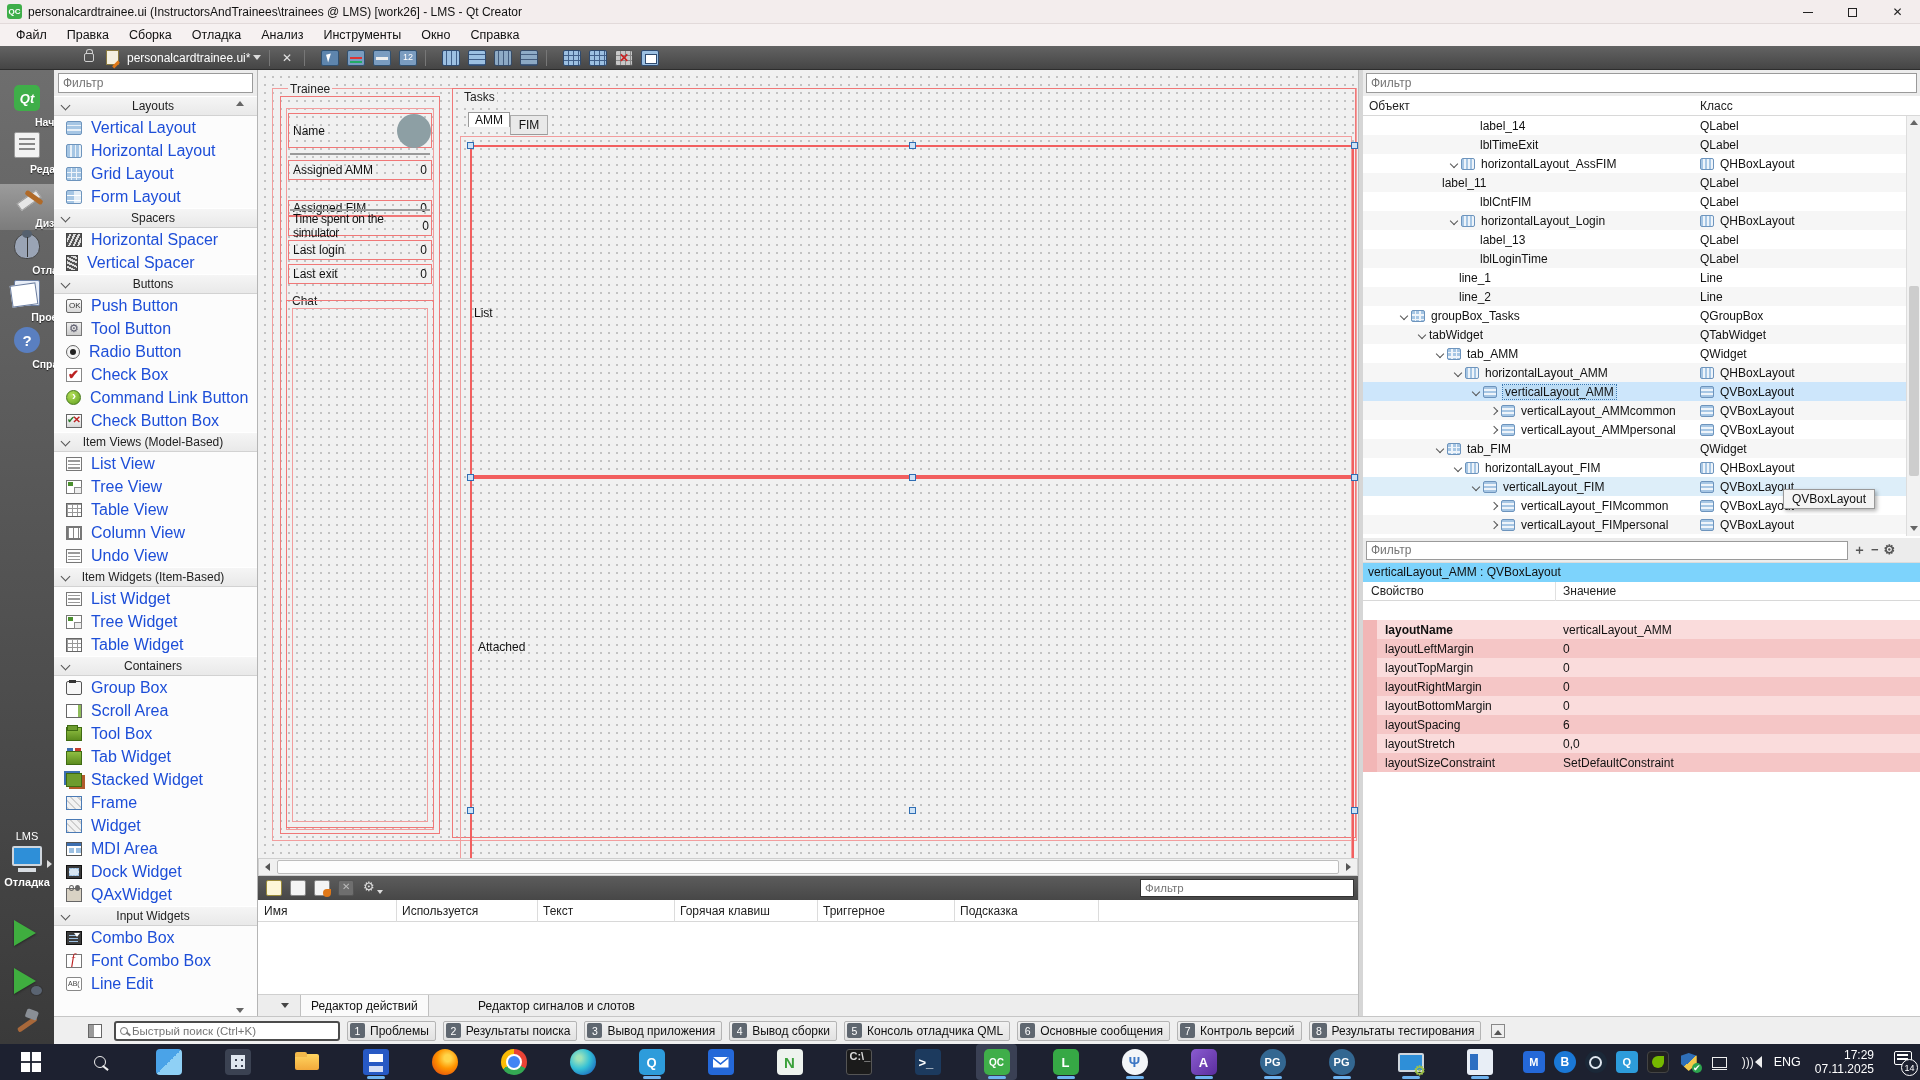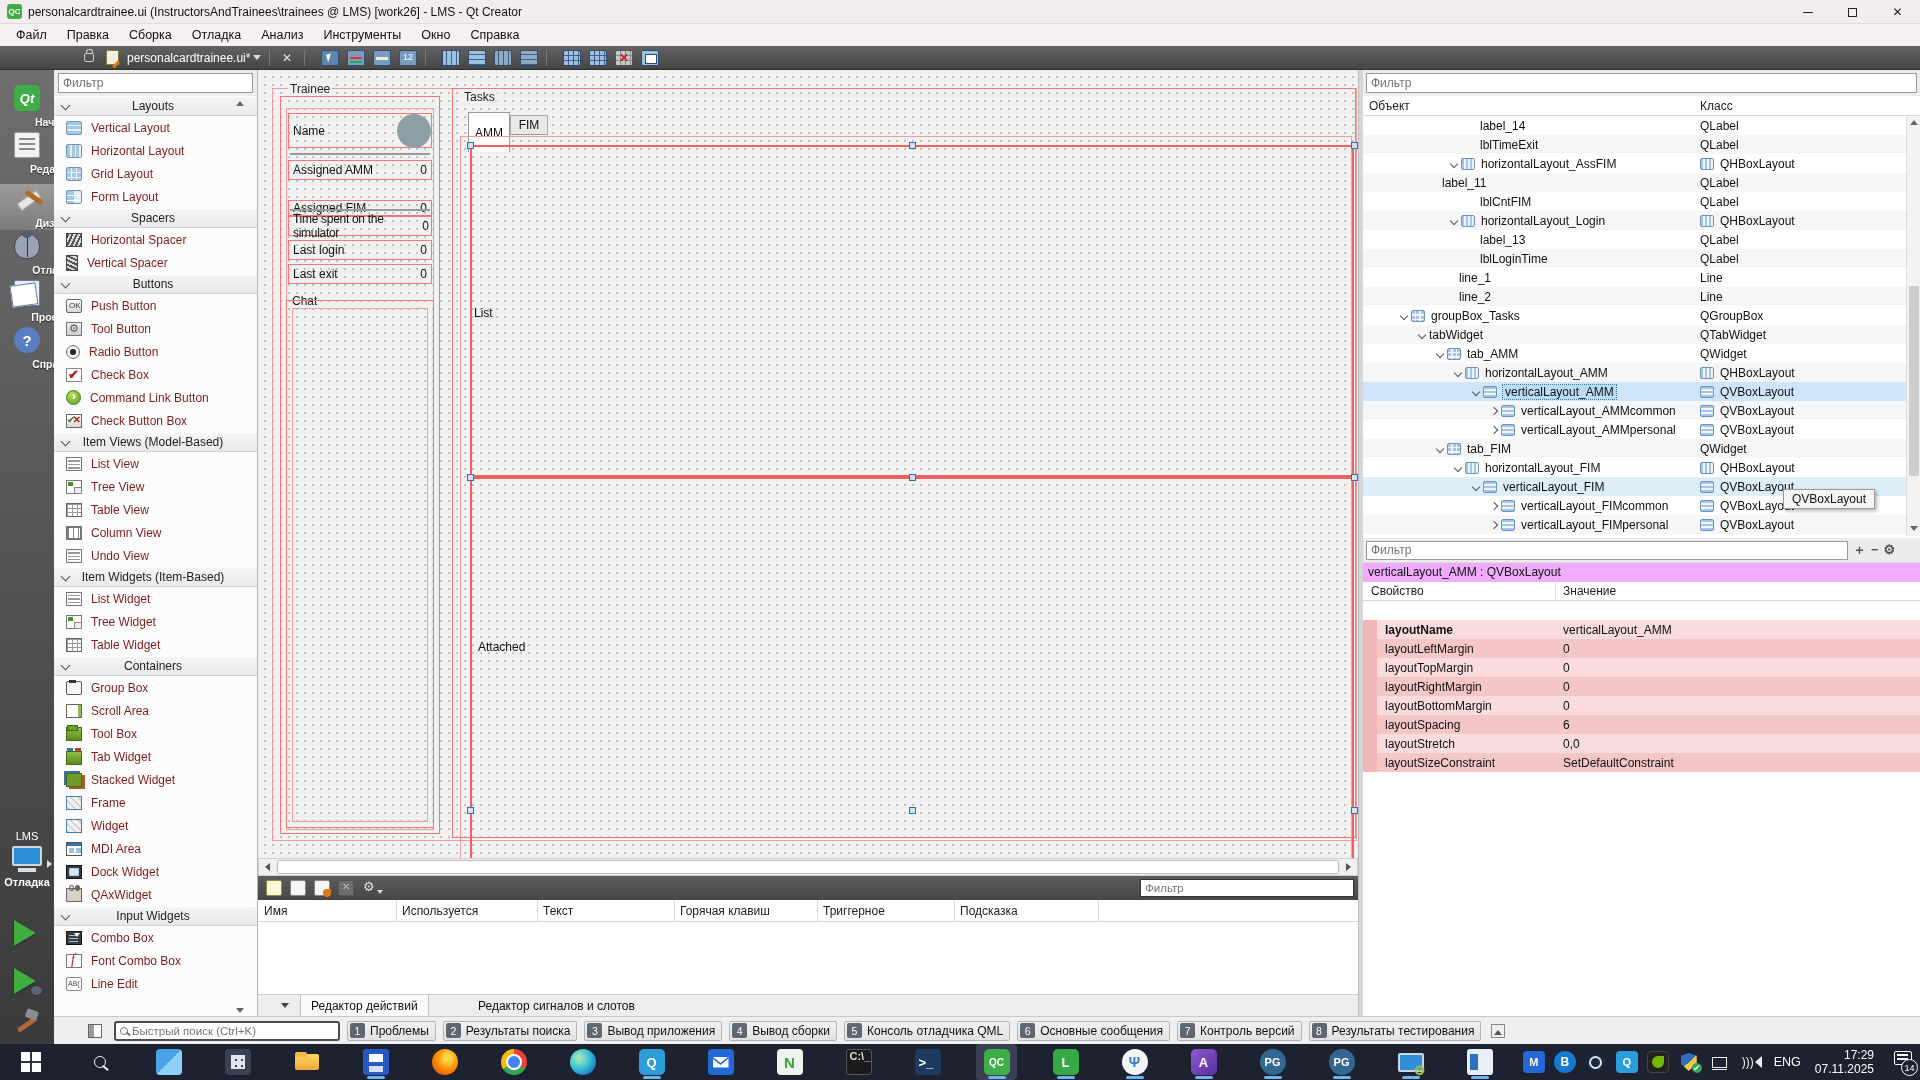--- a/index.html
+++ b/index.html
@@ -68,21 +68,21 @@
   .runtri { position:absolute; left:14px; width:0; height:0; border-top:13px solid transparent; border-bottom:13px solid transparent; border-left:22px solid #3fae3f; filter:drop-shadow(0 1px 1px #222);}
   .dbgdot { position:absolute; left:30px; width:13px; height:11px; background:#5a6472; border-radius:50%; border:1px solid #333;}
   .hammer { position:absolute; left:12px; width:30px; height:30px;}
 
   
   #widgetbox { left:54px; top:70px; width:204px; height:946px; background:#fcfcfc; border-right:1px solid #b5b5b5; overflow:hidden;}
   #wfilterrow { height:26px; background:#ececec; padding:3px 4px; }
   #wfilter { width:100%; height:20px; border:1px solid #9a9a9a; font-size:12px; padding:0 4px; color:#333; background:#fff;}
   .wsec { height:20px; background:linear-gradient(#f5f5f5,#e9e9e9); border-bottom:1px solid #d2d2d2; border-top:1px solid #fff; display:flex; align-items:center; font-size:12px; color:#222;}
   .wsl { flex:1; text-align:center; margin-right:20px;}
-  .witem { height:23px; display:flex; align-items:center; font-size:12px; color:#7f1d1d; padding-left:12px;}
+  .witem { height:23px; display:flex; align-items:center; font-size:16px; color:#1d4ed8; padding-left:12px;}
   .witem > span + span { margin-left:9px; }
   .tw { width:7px; height:7px; border-right:1.6px solid #555; border-bottom:1.6px solid #555; display:inline-block; margin:0 0 2px 8px;}
   .tw.open { transform:rotate(45deg); } .tw.closed { transform:rotate(-45deg); margin-bottom:0;}
   .wic { width:16px; height:14px; display:inline-block; position:relative; flex:none;}
   .ic-vlay { background:repeating-linear-gradient(180deg,#a6c6e4 0 3px,#e9f1f8 3px 4.5px); border:1px solid #6d94bd; border-radius:2px;}
   .ic-hlay { background:repeating-linear-gradient(90deg,#a6c6e4 0 3px,#e9f1f8 3px 4.5px); border:1px solid #6d94bd; border-radius:2px;}
   .ic-grid { background-color:#a6c6e4; background-image:repeating-linear-gradient(90deg,transparent 0 3.5px,#eef4fa 3.5px 5px),repeating-linear-gradient(180deg,transparent 0 3.5px,#eef4fa 3.5px 5px); border:1px solid #6d94bd; border-radius:2px;}
   .ic-form { background:linear-gradient(90deg,#a6c6e4 50%,#eef4fa 50%); background-image:repeating-linear-gradient(180deg,transparent 0 3.5px,#fff 3.5px 5px),linear-gradient(90deg,#a6c6e4 50%,#e3edf6 50%); border:1px solid #6d94bd; border-radius:2px;}
   .ic-hsp { background:repeating-linear-gradient(115deg,#555 0 2px,#ddd 2px 4px); border:1px solid #444;}
   .ic-vsp { background:repeating-linear-gradient(25deg,#555 0 2px,#ddd 2px 4px); border:1px solid #444; width:12px; height:16px;}
@@ -205,21 +205,21 @@
   .ti-h { background:repeating-linear-gradient(90deg,#a6c6e4 0 2.5px,#eef4fa 2.5px 4px); border:1px solid #6d94bd;}
   .ti-v { background:repeating-linear-gradient(180deg,#a6c6e4 0 2.5px,#eef4fa 2.5px 4px); border:1px solid #6d94bd;}
   .ti-g { background-color:#a6c6e4; background-image:repeating-linear-gradient(90deg,transparent 0 3px,#eef4fa 3px 4.5px),repeating-linear-gradient(180deg,transparent 0 3px,#eef4fa 3px 4.5px); border:1px solid #6d94bd;}
   .ocls { position:absolute; left:337px; display:flex; align-items:center; }
   #oiscroll { position:absolute; right:0; top:46px; width:14px; height:420px; background:#f2f2f2; border-left:1px solid #ddd;}
   #oiscroll .thumb { position:absolute; left:2px; top:170px; width:10px; height:190px; background:#cdcdcd; border-radius:2px;}
   #tooltip { position:absolute; left:420px; top:419px; background:#f4f4f4; border:1px solid #999; font-size:12px; color:#111; padding:2px 8px; box-shadow:2px 2px 4px rgba(0,0,0,.3); z-index:5;}
   #pefiltrow { position:absolute; top:468px; left:0; width:557px; height:24px; background:#ececec; display:flex; align-items:center; padding:0 3px;}
   #pefilt { width:482px; height:19px; }
   .pbtn { margin-left:5px; font-size:13px; color:#555; font-weight:bold; line-height:14px;}
-  #peobj { position:absolute; top:492px; left:0; width:557px; height:20px; background:#f0abfc; border-top:1px solid #dcdcdc; font-size:12px; color:#111; padding:2px 0 0 5px;}
+  #peobj { position:absolute; top:492px; left:0; width:557px; height:20px; background:#7dd3fc; border-top:1px solid #dcdcdc; font-size:12px; color:#111; padding:2px 0 0 5px;}
   #pecols { position:absolute; top:512px; left:0; width:557px; height:19px; background:#fff; border-bottom:1px solid #d8d8d8; font-size:12px; color:#222;}
   #pecols .c1 { position:absolute; left:8px; top:2px;} #pecols .c2 { position:absolute; left:200px; top:2px;}
   #pecols i { position:absolute; left:192px; top:0; width:1px; height:19px; background:#e0e0e0;}
   #pegroup { position:absolute; top:531px; left:0; width:557px; height:19px; background:linear-gradient(#b2b2b2,#8f8f8f); color:#fff; font-weight:bold; font-size:12px; display:flex; align-items:center;}
   #pegroup .tw { border-color:#fff; margin:0 6px 2px 6px;}
   #perows { position:absolute; top:550px; left:0; width:557px; }
   .prow { height:19px; display:flex; align-items:center; font-size:12px; color:#111; position:relative;}
   .prow:nth-child(odd) { background:#fadcdc; } .prow:nth-child(even) { background:#f5c6c6; }
   .prow .gut { width:14px; height:100%; background:#f2b6b6; flex:none; }
   .prow .pname { width:178px; padding-left:8px; flex:none;}
@@ -577,21 +577,21 @@
         <span class="v">0</span>
     </div>
 
     <span class="gtitle" style="left:32px; top:224px">Chat</span>
     <div class="rrect strong" style="left:28px; top:230px; width:148px; height:528px"></div>
     <div class="rrect" style="left:34px; top:238px; width:136px; height:514px"></div>
 
     <div class="rrect strong" style="left:194px; top:18px; width:904px; height:750px"></div>
     <span class="gtitle" style="left:204px; top:20px">Tasks</span>
 
-    <div class="tab on" style="left:210px; top:42px; width:42px; height:40px">
+    <div class="tab on" style="left:210px; top:42px; width:42px; height:15px">
         <span>AMM</span>
       </div>
     <div class="tab off" style="left:252px; top:45px; width:38px; height:20px">
         <span>FIM</span>
       </div>
 
     <div class="rrect" style="left:202px; top:66px; width:892px; height:752px"></div>
     <div class="rrect sel" style="left:212px; top:75px; width:884px; height:332px"></div>
     <div class="rrect sel" style="left:212px; top:407px; width:884px; height:403px"></div>
 

